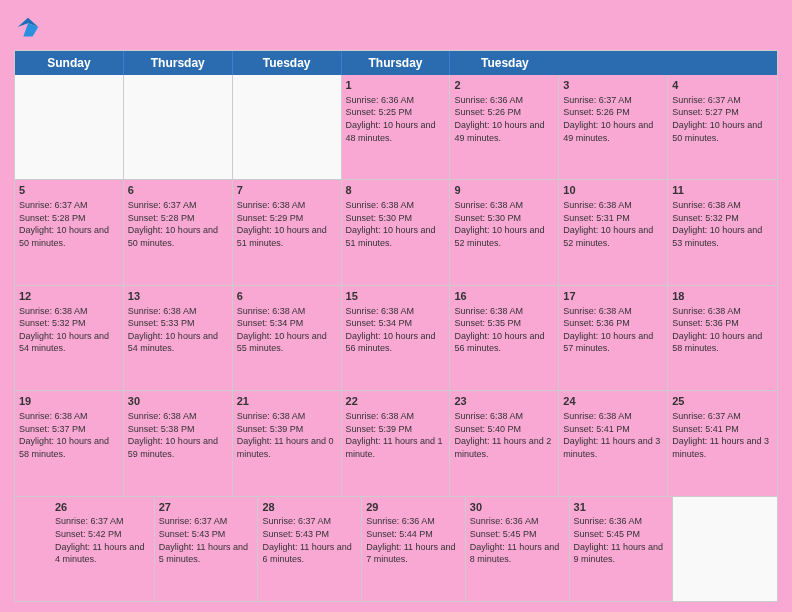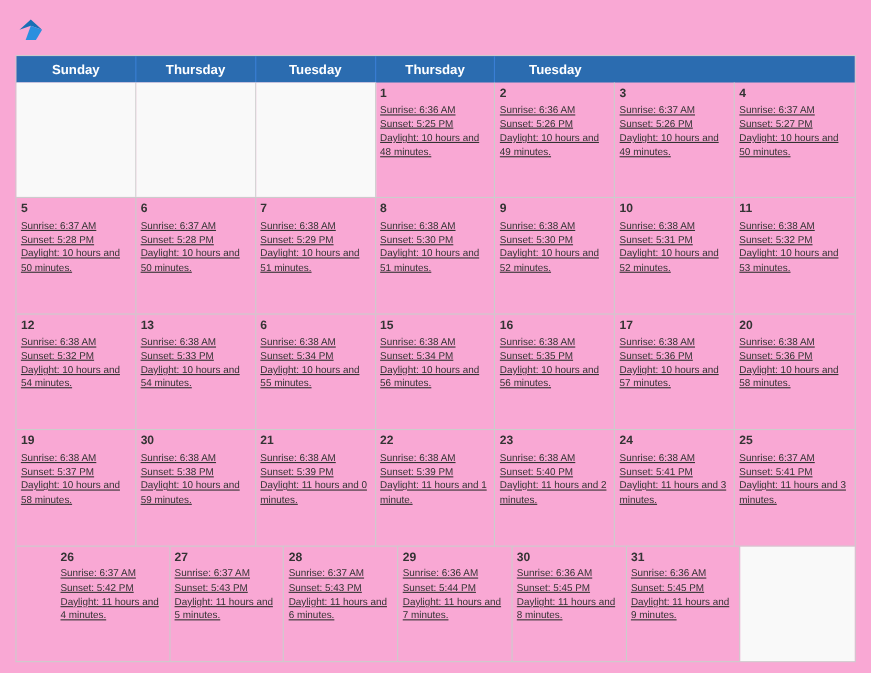--- a/index.html
+++ b/index.html
@@ -94,21 +94,20 @@
     .cal-cell .day-num {
       font-size: 11px;
       font-weight: bold;
       margin-bottom: 1px;
       display: block;
     }
     .cal-cell .info {
       font-size: 9px;
       color: #333;
       line-height: 1.4;
-      text-decoration: underline;
     }
   </style>
 </head>
 <body>
 
 <div class="page">
   <div class="header">
     <div class="logo">
       <svg class="logo-icon" viewBox="0 0 30 30" xmlns="http://www.w3.org/2000/svg">
         <polygon points="15,4 26,14 15,10 4,14" fill="#1a6fb5"></polygon>
@@ -204,21 +203,21 @@
           </div>
           <div class="cal-cell">
             <span class="day-num">16</span>
             <div class="info">Sunrise: 6:38 AM<br>Sunset: 5:35 PM<br>Daylight: 10 hours and 56 minutes.</div>
           </div>
           <div class="cal-cell">
             <span class="day-num">17</span>
             <div class="info">Sunrise: 6:38 AM<br>Sunset: 5:36 PM<br>Daylight: 10 hours and 57 minutes.</div>
           </div>
           <div class="cal-cell">
-            <span class="day-num">20</span>
+            <span class="day-num">18</span>
             <div class="info">Sunrise: 6:38 AM<br>Sunset: 5:36 PM<br>Daylight: 10 hours and 58 minutes.</div>
           </div>
         </div>
         <div class="cal-week">
           <div class="cal-cell">
             <span class="day-num">19</span>
             <div class="info">Sunrise: 6:38 AM<br>Sunset: 5:37 PM<br>Daylight: 10 hours and 58 minutes.</div>
           </div>
           <div class="cal-cell">
             <span class="day-num">30</span>

